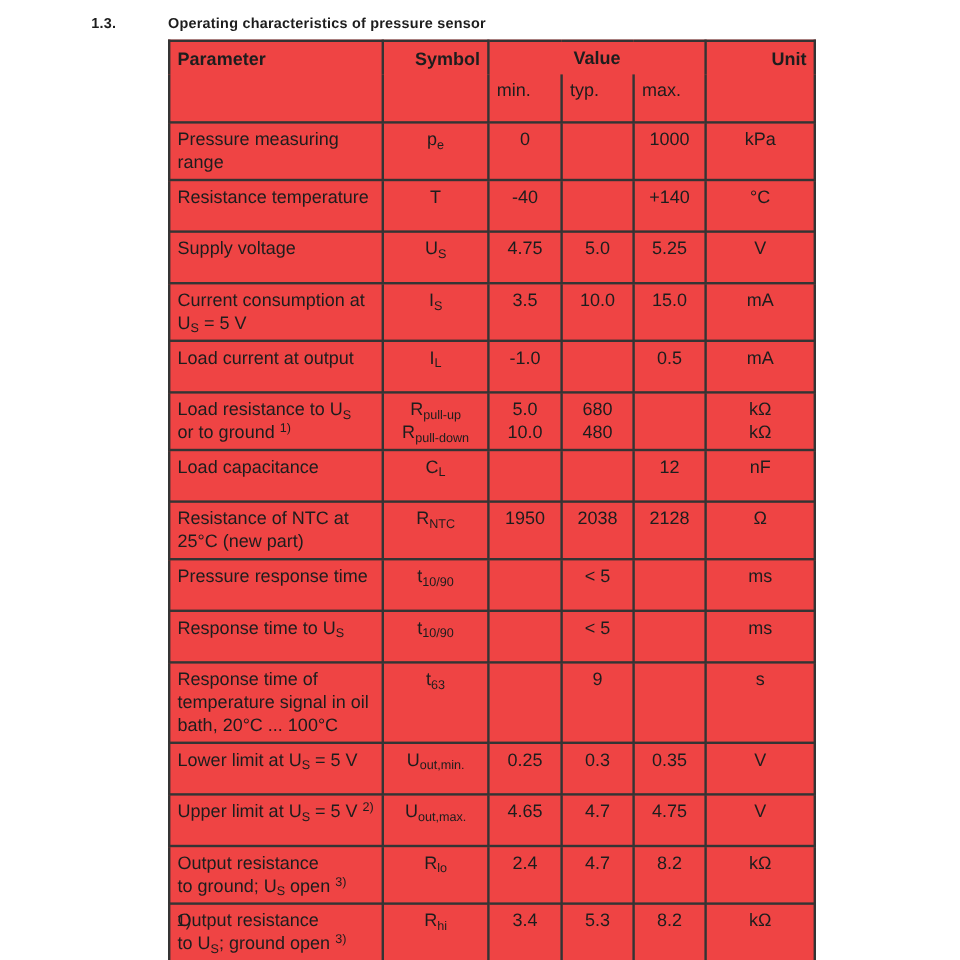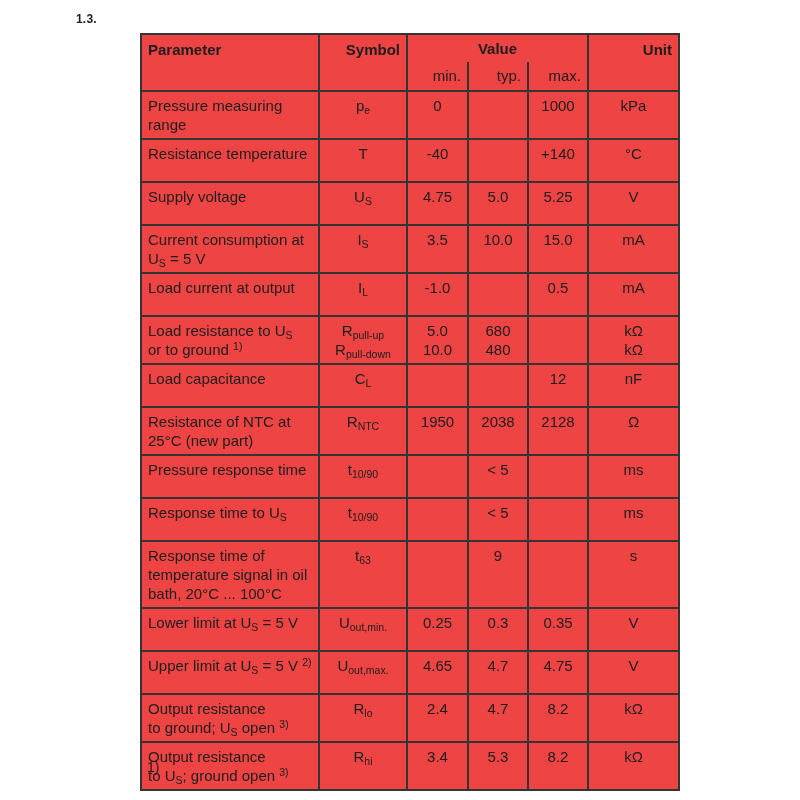--- a/index.html
+++ b/index.html
@@ -32,22 +32,22 @@
     overflow:hidden;
   }
   .spec-table th { font-weight:bold; text-align:left; }
   th.col-symbol, th.col-unit { text-align:right; }
   th.h-top { vertical-align:top; padding-top:5px; }
   th.h-value {
     border-bottom:none; text-align:center;
     height:26px; 
   }
   th.h-sub {
-    border-top:none; font-weight:normal; text-align:right;
-    height:24px; vertical-align:bottom; padding-bottom:5px;
+    border-top:none; font-weight:normal; text-align:left;
+    height:24px; vertical-align:bottom; padding-bottom:16px;
   }
   .col-min, .col-typ, .col-max { border-left-width:1px; border-right-width:1px; }
 
   .spec-table td { height:43px; }
   td.col-symbol, td.col-min, td.col-typ, td.col-max, td.col-unit { text-align:center; }
   td.col-parameter { padding-right:4px; }
 
   .spec-table sub { font-size:10.5px; vertical-align:-3px; line-height:0; }
   .spec-table sup { font-size:10.5px; vertical-align:5px; line-height:0; }
 
@@ -59,20 +59,21 @@
   }
   .fn-text { white-space:pre-line; }
 </style>
 </head>
 <body>
 
 <div class="doc">
 
   <div class="heading">
     <span class="sec-num">1.3.</span>
+    <span class="sec-title">Operating characteristics of pressure sensor</span>
   </div>
 
   <table class="spec-table">
     <colgroup>
       <col style="width:178px">
       <col style="width:88px">
       <col style="width:61px">
       <col style="width:60px">
       <col style="width:60px">
       <col style="width:91px">

